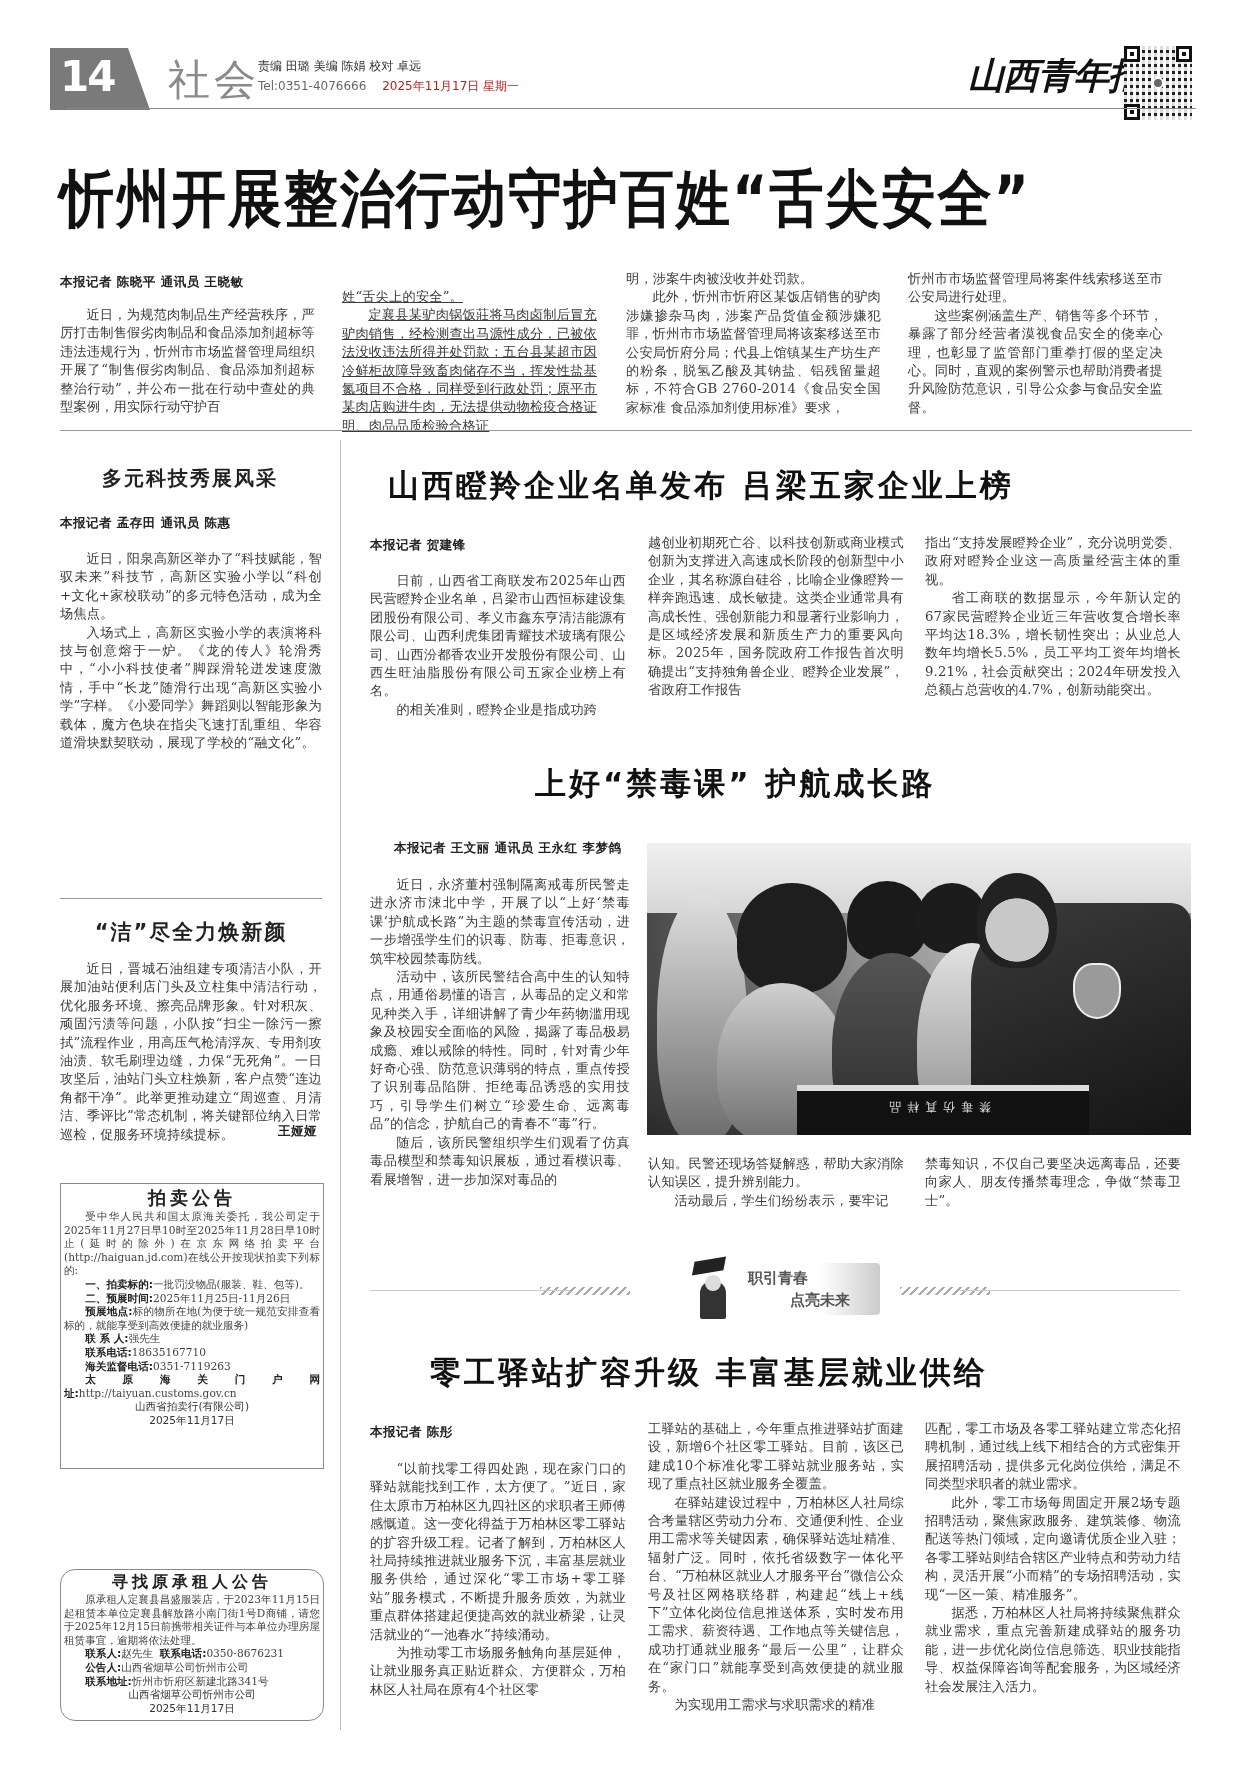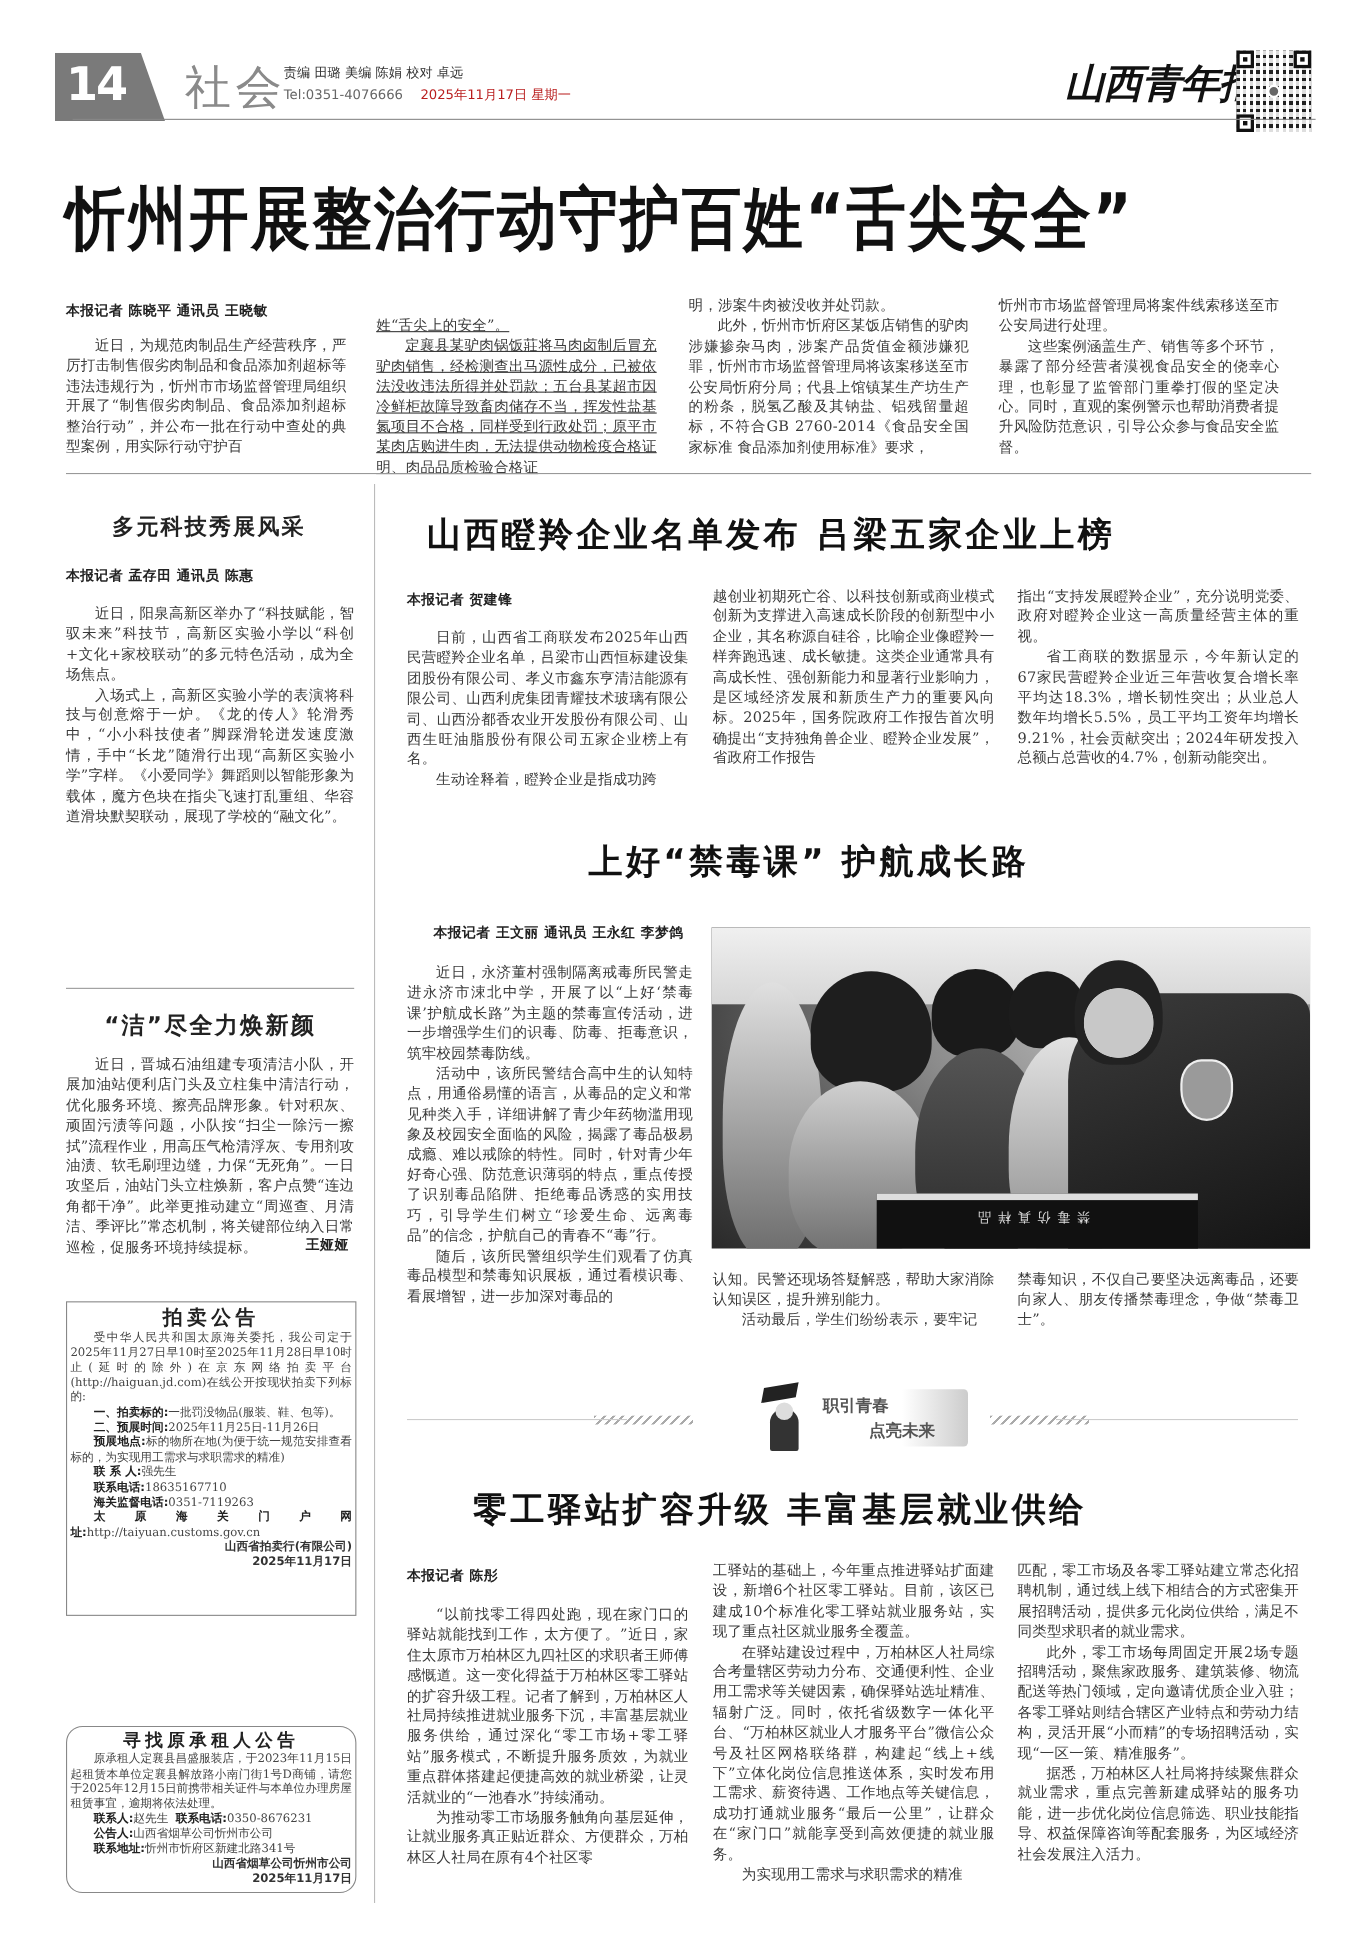--- a/index.html
+++ b/index.html
@@ -47,21 +47,21 @@
   .photo .board-text { position:absolute; left:190px; top:255px; width:200px; color:#ddd; font-size:12px; letter-spacing:6px; transform: rotate(180deg); text-align:center; }
   .photo .officer { position:absolute; right:0; top:60px; width:220px; height:240px; background: linear-gradient(160deg, #3b3b3b, #141414); border-radius: 80px 20px 0 0; }
   .photo .badge { position:absolute; right:70px; top:120px; width:48px; height:56px; border-radius: 40% 40% 50% 50%; background:#9a9a9a; border:2px solid #eee; }
 
   
   .ad-box { border: 1px solid #888; background: #fff; }
   .ad-title { font-family: "DejaVu Sans", sans-serif; font-size: 18px; color: #222; text-align: center; letter-spacing: 4px; font-weight: bold; }
   .ad-text { font-size: 10.6px; line-height: 13.6px; color: #444; text-align: justify; }
   .ad-text p { text-indent: 2em; }
   .ad-text .lbl { font-family: "DejaVu Sans", sans-serif; font-weight: bold; color: #222; }
-  .ad-text .right { text-align: right; text-indent: 0; font-family: "DejaVu Sans", sans-serif; font-weight: bold; color: #333; }
+  .ad-text .right { text-align: center; text-indent: 0; font-family: "DejaVu Sans", sans-serif; font-weight: normal; color: #333; }
 
   
   .banner { left: 660px; top: 1255px; width: 230px; height: 70px; }
   .banner .stripes { position:absolute; top:32px; height:8px; width:90px;
      background: repeating-linear-gradient(135deg, #aaa 0 2px, transparent 2px 6px); }
   .banner .ribbon { position:absolute; left:70px; top:8px; width:150px; height:52px; background: linear-gradient(90deg,#fff 60%, #ccc 100%); border-radius:4px; }
   .banner .t1 { position:absolute; left:88px; top:14px; font-family:"DejaVu Sans",sans-serif; font-weight:bold; font-size:15px; color:#555; }
   .banner .t2 { position:absolute; left:130px; top:36px; font-family:"DejaVu Sans",sans-serif; font-weight:bold; font-size:15px; color:#555; }
   .banner .grad { position:absolute; left:30px; top:4px; width:44px; height:60px; }
   .banner .cap { position:absolute; left:4px; top:0; width:30px; height:14px; background:#222; transform: skewX(-20deg) rotate(-10deg); }
@@ -124,21 +124,21 @@
   <p>近日，晋城石油组建专项清洁小队，开展加油站便利店门头及立柱集中清洁行动，优化服务环境、擦亮品牌形象。针对积灰、顽固污渍等问题，小队按“扫尘一除污一擦拭”流程作业，用高压气枪清浮灰、专用剂攻油渍、软毛刷理边缝，力保“无死角”。一日攻坚后，油站门头立柱焕新，客户点赞“连边角都干净”。此举更推动建立“周巡查、月清洁、季评比”常态机制，将关键部位纳入日常巡检，促服务环境持续提标。</p>
 </div>
 <div class="abs byline" style="left:278px;top:1123px;font-family:Liberation Mono, monospace;">王娅娅</div>
 
 <div class="abs ad-box" style="left:60px;top:1183px;width:264px;height:286px;padding:2px 3px;">
   <div class="ad-title">拍卖公告</div>
   <div class="ad-text">
     <p>受中华人民共和国太原海关委托，我公司定于2025年11月27日早10时至2025年11月28日早10时止(延时的除外)在京东网络拍卖平台(http://haiguan.jd.com)在线公开按现状拍卖下列标的:</p>
     <p><span class="lbl">一、拍卖标的:</span><span>一批罚没物品(服装、鞋、包等)。</span></p>
     <p><span class="lbl">二、预展时间:</span><span>2025年11月25日-11月26日</span></p>
-    <p><span class="lbl">预展地点:</span><span>标的物所在地(为便于统一规范安排查看标的，为实现用工需求与求职需求的精准)</span></p>
+    <p><span class="lbl">预展地点:</span><span>标的物所在地(为便于统一规范安排查看标的，就能享受到高效便捷的就业服务)</span></p>
     <p><span class="lbl">联 系 人:</span><span>强先生</span></p>
     <p><span class="lbl">联系电话:</span><span>18635167710</span></p>
     <p><span class="lbl">海关监督电话:</span><span>0351-7119263</span></p>
     <p><span class="lbl">太原海关门户网址:</span><span>http://taiyuan.customs.gov.cn</span></p>
     <p class="right">山西省拍卖行(有限公司)</p>
     <p class="right">2025年11月17日</p>
   </div>
 </div>
 
 <div class="abs ad-box" style="left:60px;top:1569px;width:264px;height:152px;padding:2px 3px;border-radius:15px;">
@@ -152,21 +152,21 @@
     <p class="right">2025年11月17日</p>
   </div>
 </div>
 
 <div class="abs rule-v" style="left:340px;top:440px;height:1290px;"></div>
 
 <div class="abs h-sub" style="left:388px;top:465px;">山西瞪羚企业名单发布 吕梁五家企业上榜</div>
 <div class="abs byline" style="left:370px;top:537px;">本报记者 贺建锋</div>
 <div class="abs body-text" style="left:370px;top:572px;width:256px;">
   <p>日前，山西省工商联发布2025年山西民营瞪羚企业名单，吕梁市山西恒标建设集团股份有限公司、孝义市鑫东亨清洁能源有限公司、山西利虎集团青耀技术玻璃有限公司、山西汾都香农业开发股份有限公司、山西生旺油脂股份有限公司五家企业榜上有名。</p>
-  <p>生动诠释着，瞪羚企业是指成功跨</p>
+  <p>的相关准则，瞪羚企业是指成功跨</p>
 </div>
 <div class="abs body-text" style="left:648px;top:534px;width:256px;">
   <p class="noindent">越创业初期死亡谷、以科技创新或商业模式创新为支撑进入高速成长阶段的创新型中小企业，其名称源自硅谷，比喻企业像瞪羚一样奔跑迅速、成长敏捷。这类企业通常具有高成长性、强创新能力和显著行业影响力，是区域经济发展和新质生产力的重要风向标。2025年，国务院政府工作报告首次明确提出“支持独角兽企业、瞪羚企业发展”，省政府工作报告</p>
 </div>
 <div class="abs body-text" style="left:925px;top:534px;width:256px;">
   <p class="noindent">指出“支持发展瞪羚企业”，充分说明党委、政府对瞪羚企业这一高质量经营主体的重视。</p>
   <p>省工商联的数据显示，今年新认定的67家民营瞪羚企业近三年营收复合增长率平均达18.3%，增长韧性突出；从业总人数年均增长5.5%，员工平均工资年均增长9.21%，社会贡献突出；2024年研发投入总额占总营收的4.7%，创新动能突出。</p>
 </div>
 
 <div class="abs h-sub" style="left:535px;top:763px;">上好“禁毒课” 护航成长路</div>

